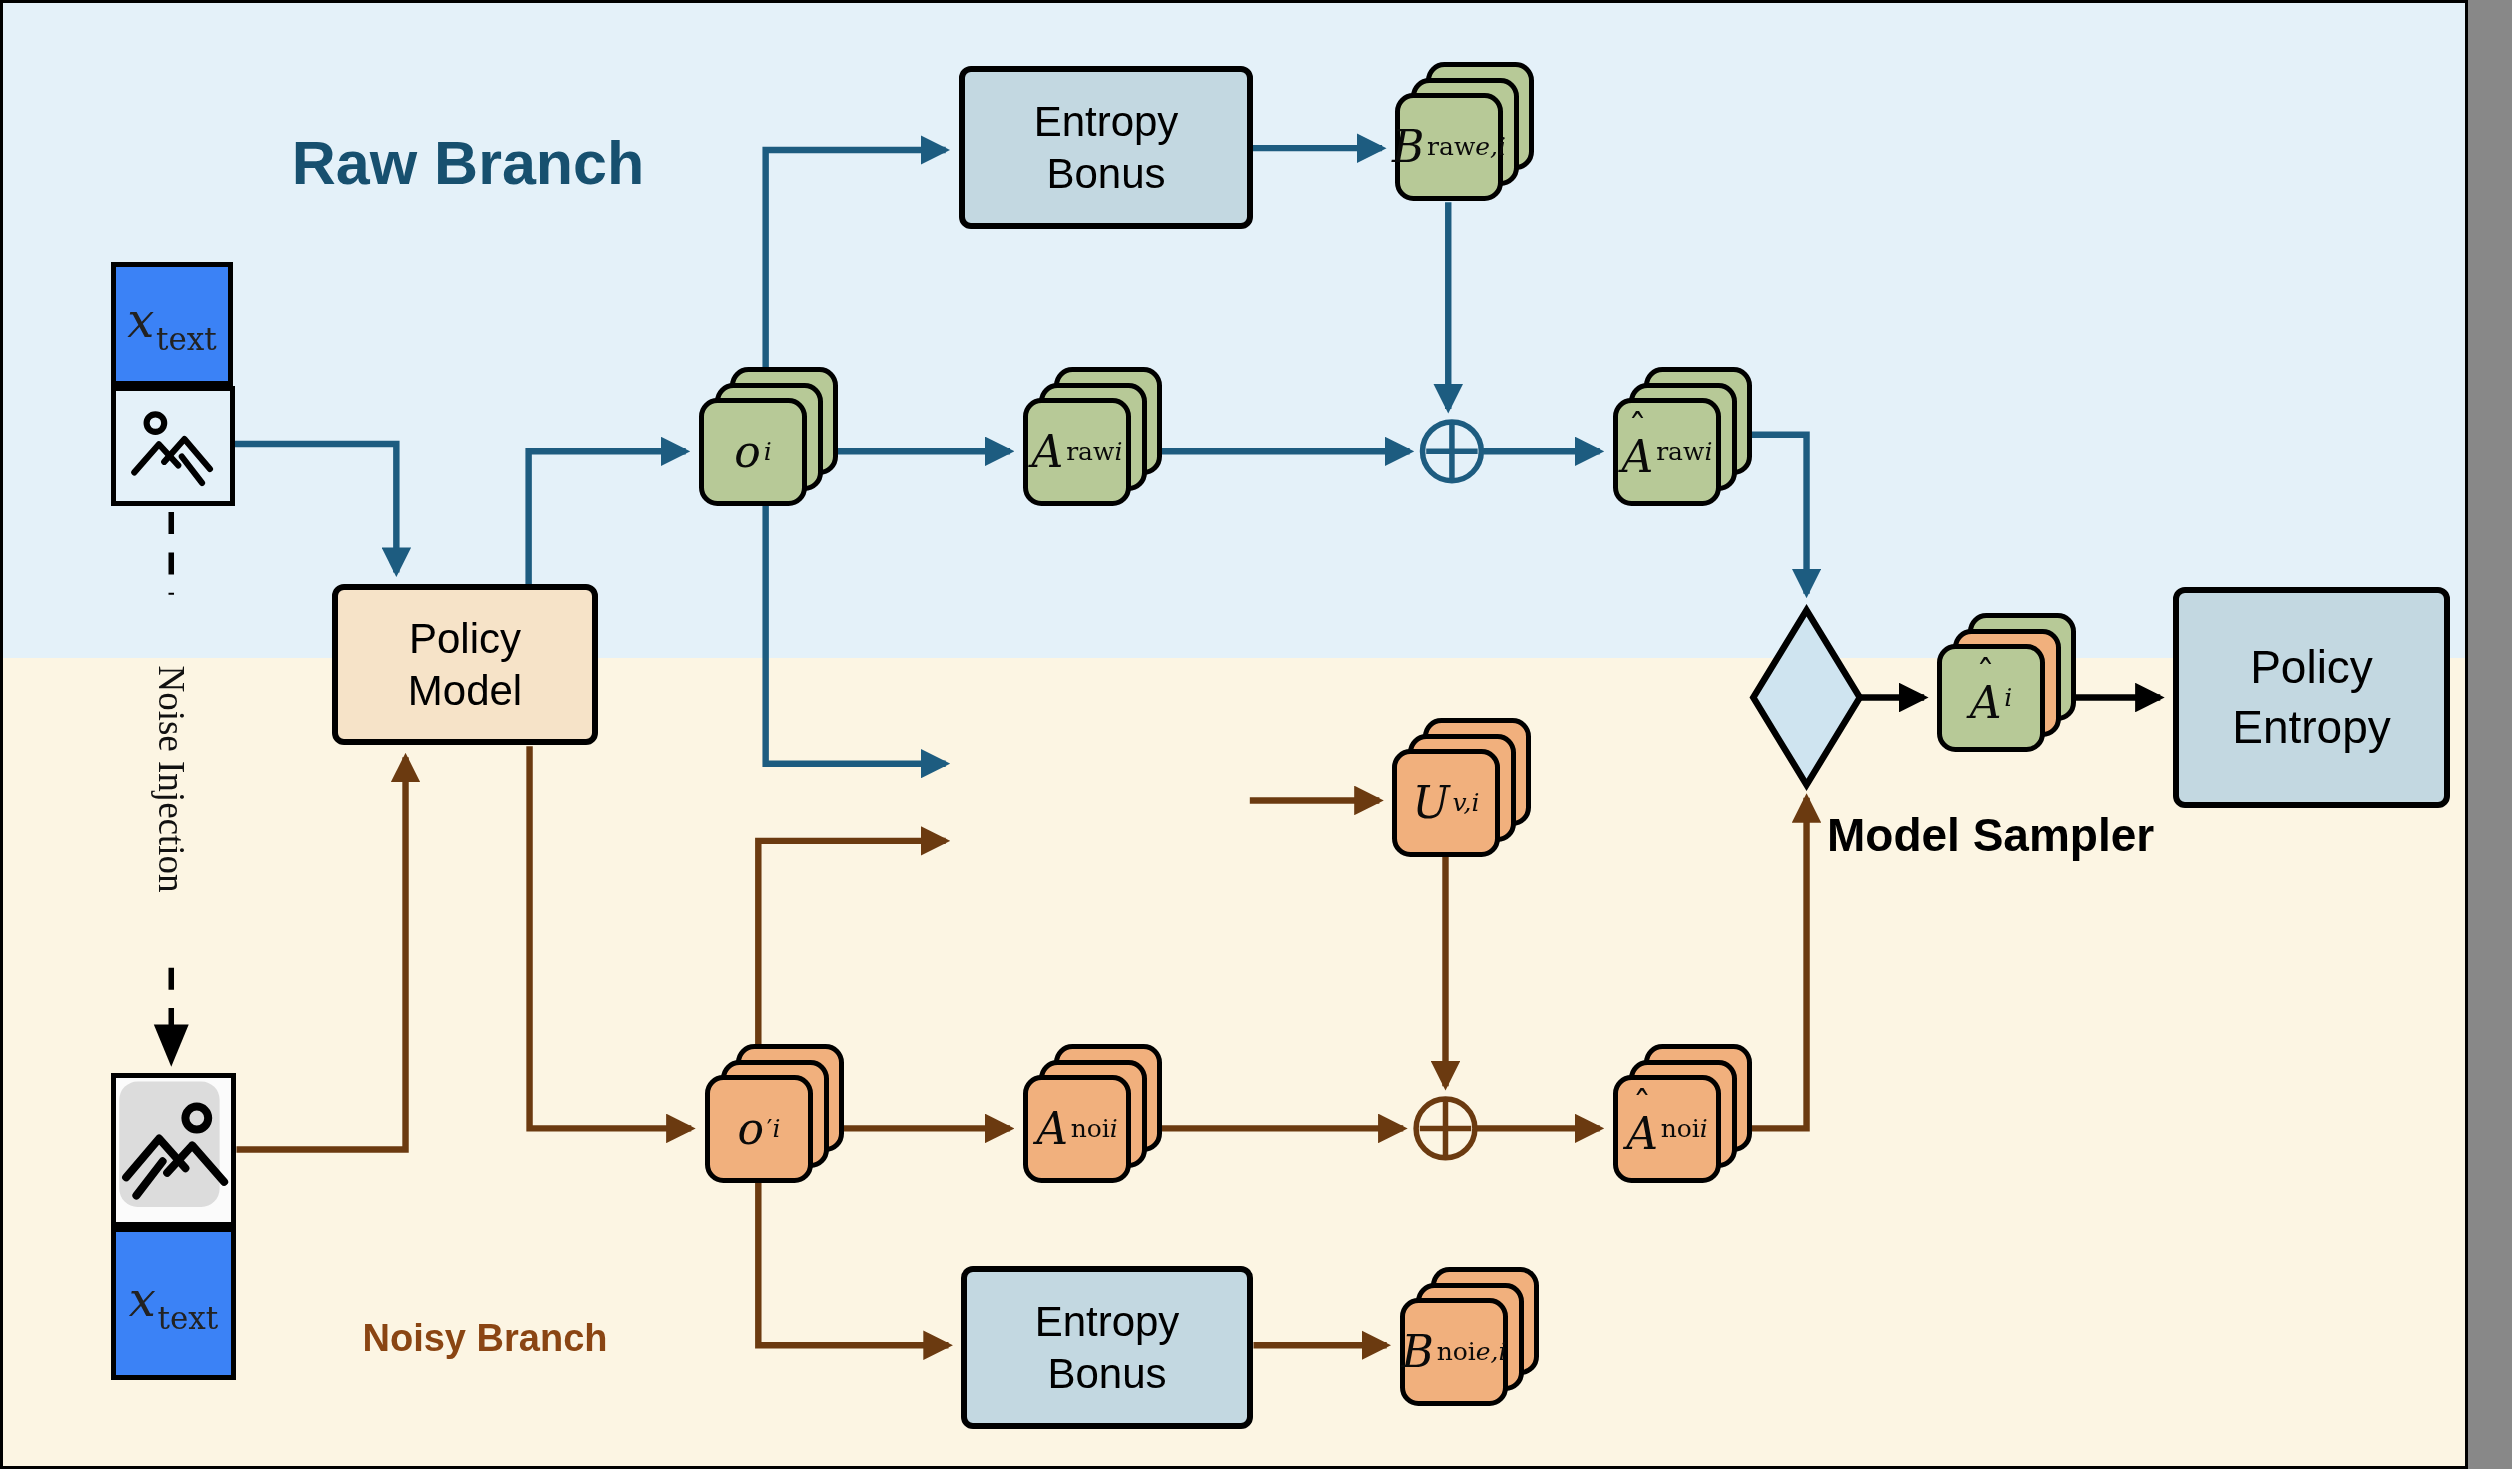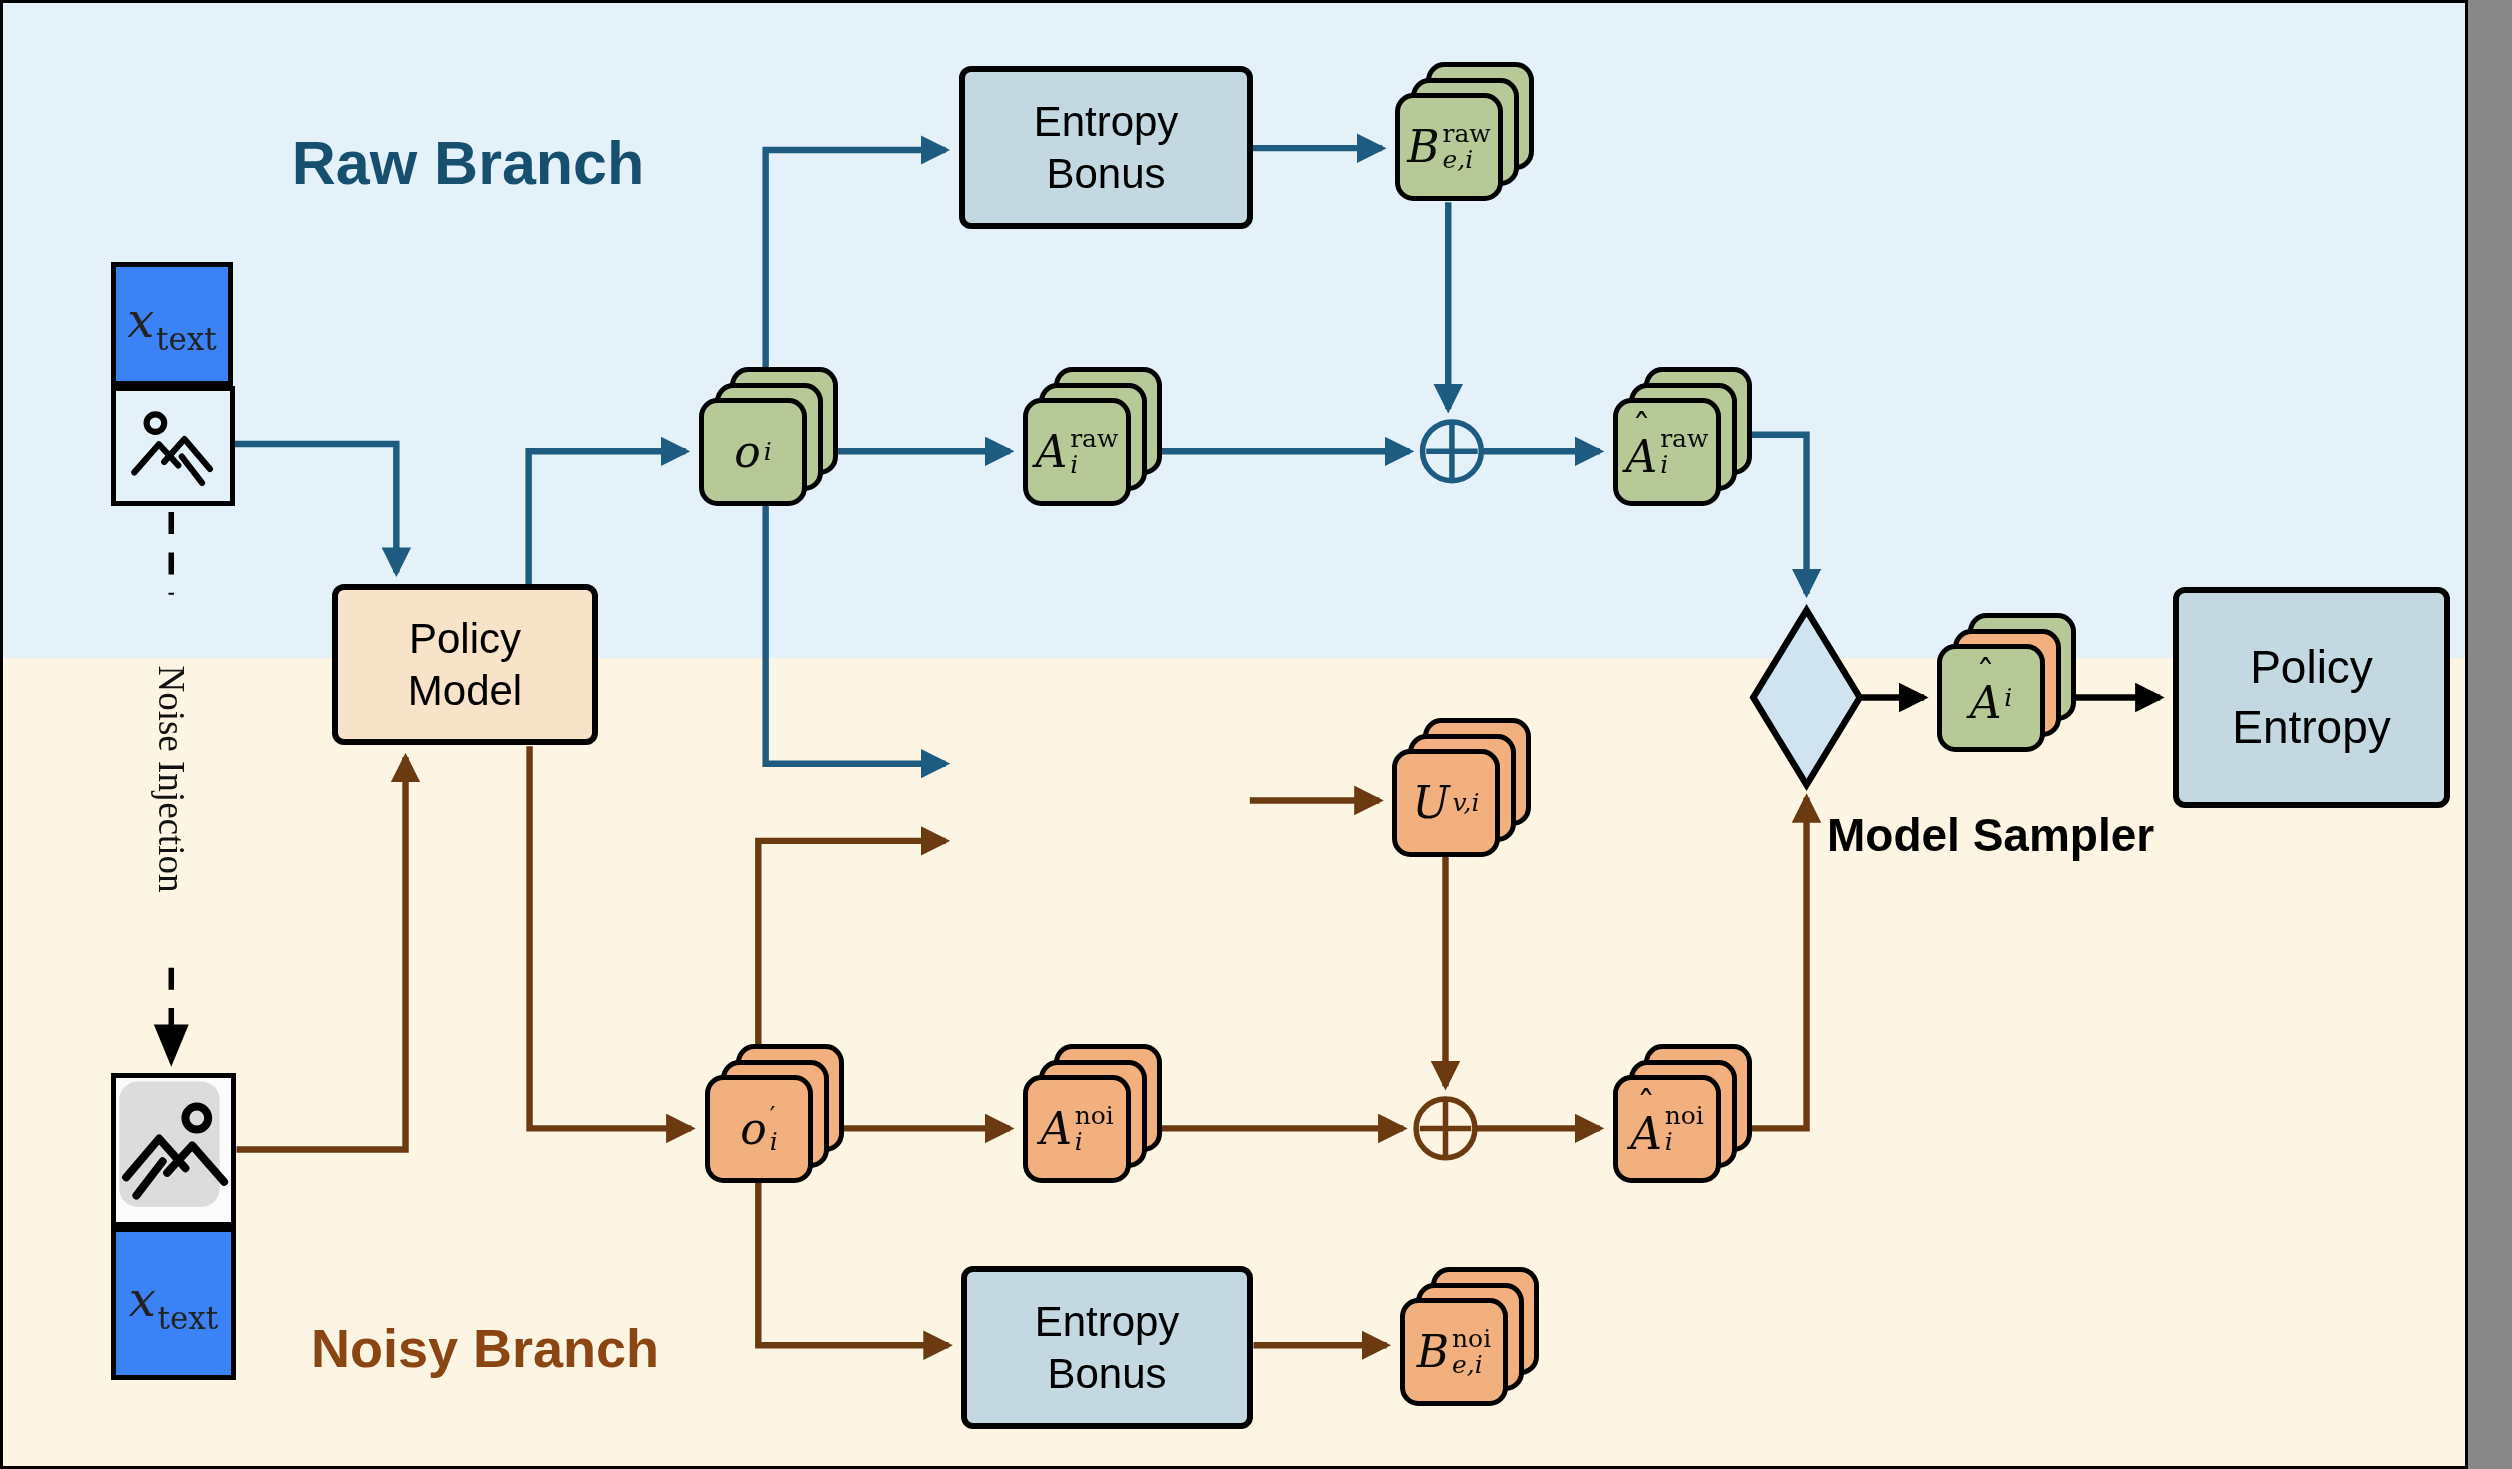--- a/index.html
+++ b/index.html
@@ -36,36 +36,36 @@
   .c3{left:31px;top:0;}
   .c2{left:15.6px;top:15.6px;}
   .c1{left:0;top:31px;display:flex;align-items:center;justify-content:center;}
   .mix .c3{background:#b7c997;} .mix .c2{background:#f1b07d;} .mix .c1{background:#b7c997;}
 
   
   .mlabel{display:flex;align-items:center;font-family:"DejaVu Serif",serif;color:#0a0a0a;}
   .mcol{display:flex;flex-direction:column;align-items:center;}
   .hat{font-size:37px;line-height:11px;height:11px;font-style:normal;}
   .mbase{font-size:44px;font-style:italic;line-height:1.05;}
-  .supsub{display:flex;flex-direction:column;justify-content:center;margin-left:2.8px;}
+  .supsub{display:flex;flex-direction:row;justify-content:center;margin-left:2.8px;}
   .msup{font-size:25px;line-height:26px;font-style:normal;}
   .msub{font-size:25px;line-height:26px;font-style:italic;}
 
   
   .inbox{position:absolute;border:5.5px solid #000;box-sizing:border-box;z-index:3;
          display:flex;align-items:center;justify-content:center;}
   .graybg{background:#3b82f6;}
   .xlabel{font-family:"DejaVu Serif",serif;color:#222;}
   .xbase{font-style:italic;font-size:48px;}
   .xsub{font-size:31px;vertical-align:-13px;margin-left:1.8px;}
 
   
   .title{position:absolute;font-weight:bold;z-index:4;white-space:nowrap;}
   #raw-title{left:465px;top:125px;transform:translateX(-50%);font-size:61px;color:#17506f;}
-  #noisy-title{left:482px;top:1314px;transform:translateX(-50%);font-size:54px;color:#8a4513;}
+  #noisy-title{left:482px;top:1314px;transform:translateX(-50%);font-size:38px;color:#8a4513;}
   #sampler-title{left:1824px;top:805px;font-size:46px;color:#000;}
   #noise-label{
     position:absolute;left:168px;top:776px;z-index:3;
     transform:translate(-50%,-50%) rotate(90deg);
     font-family:"Liberation Serif",serif;font-size:37px;color:#111;white-space:nowrap;
   }
 </style>
 </head>
 <body>
 

